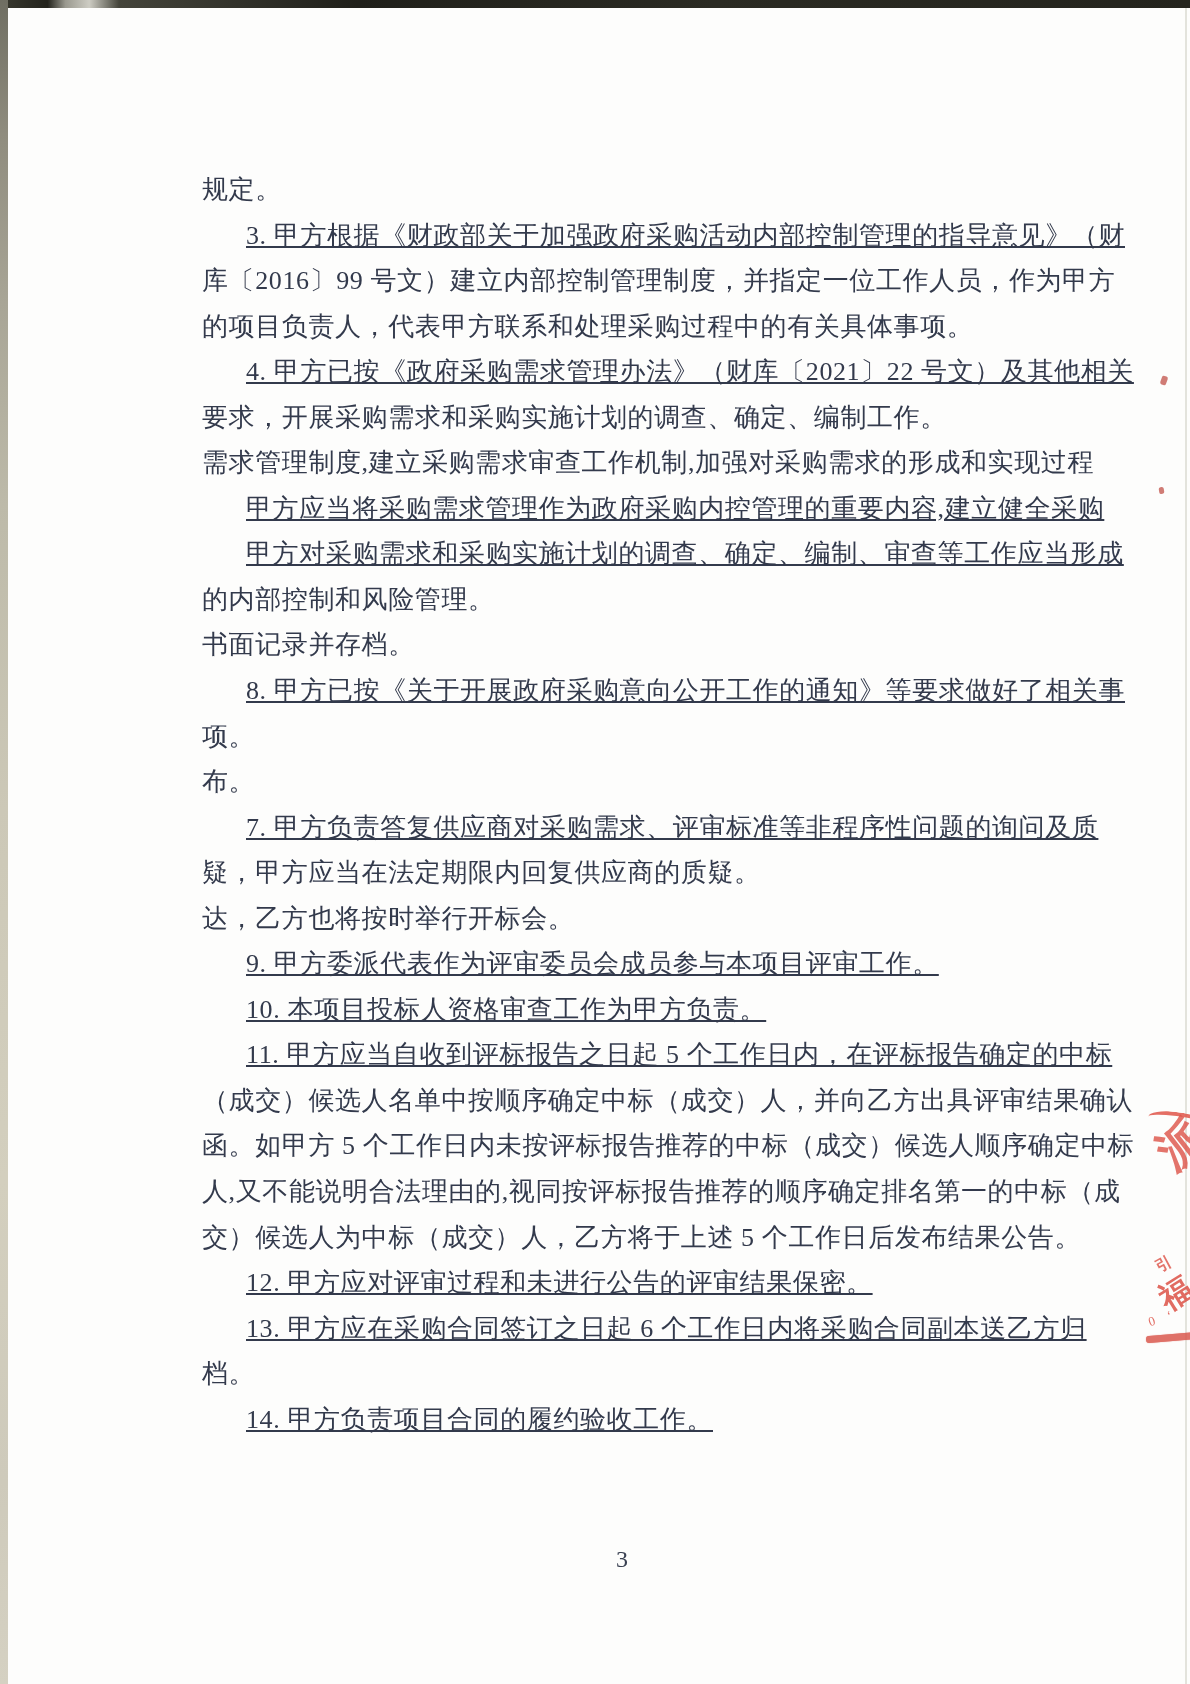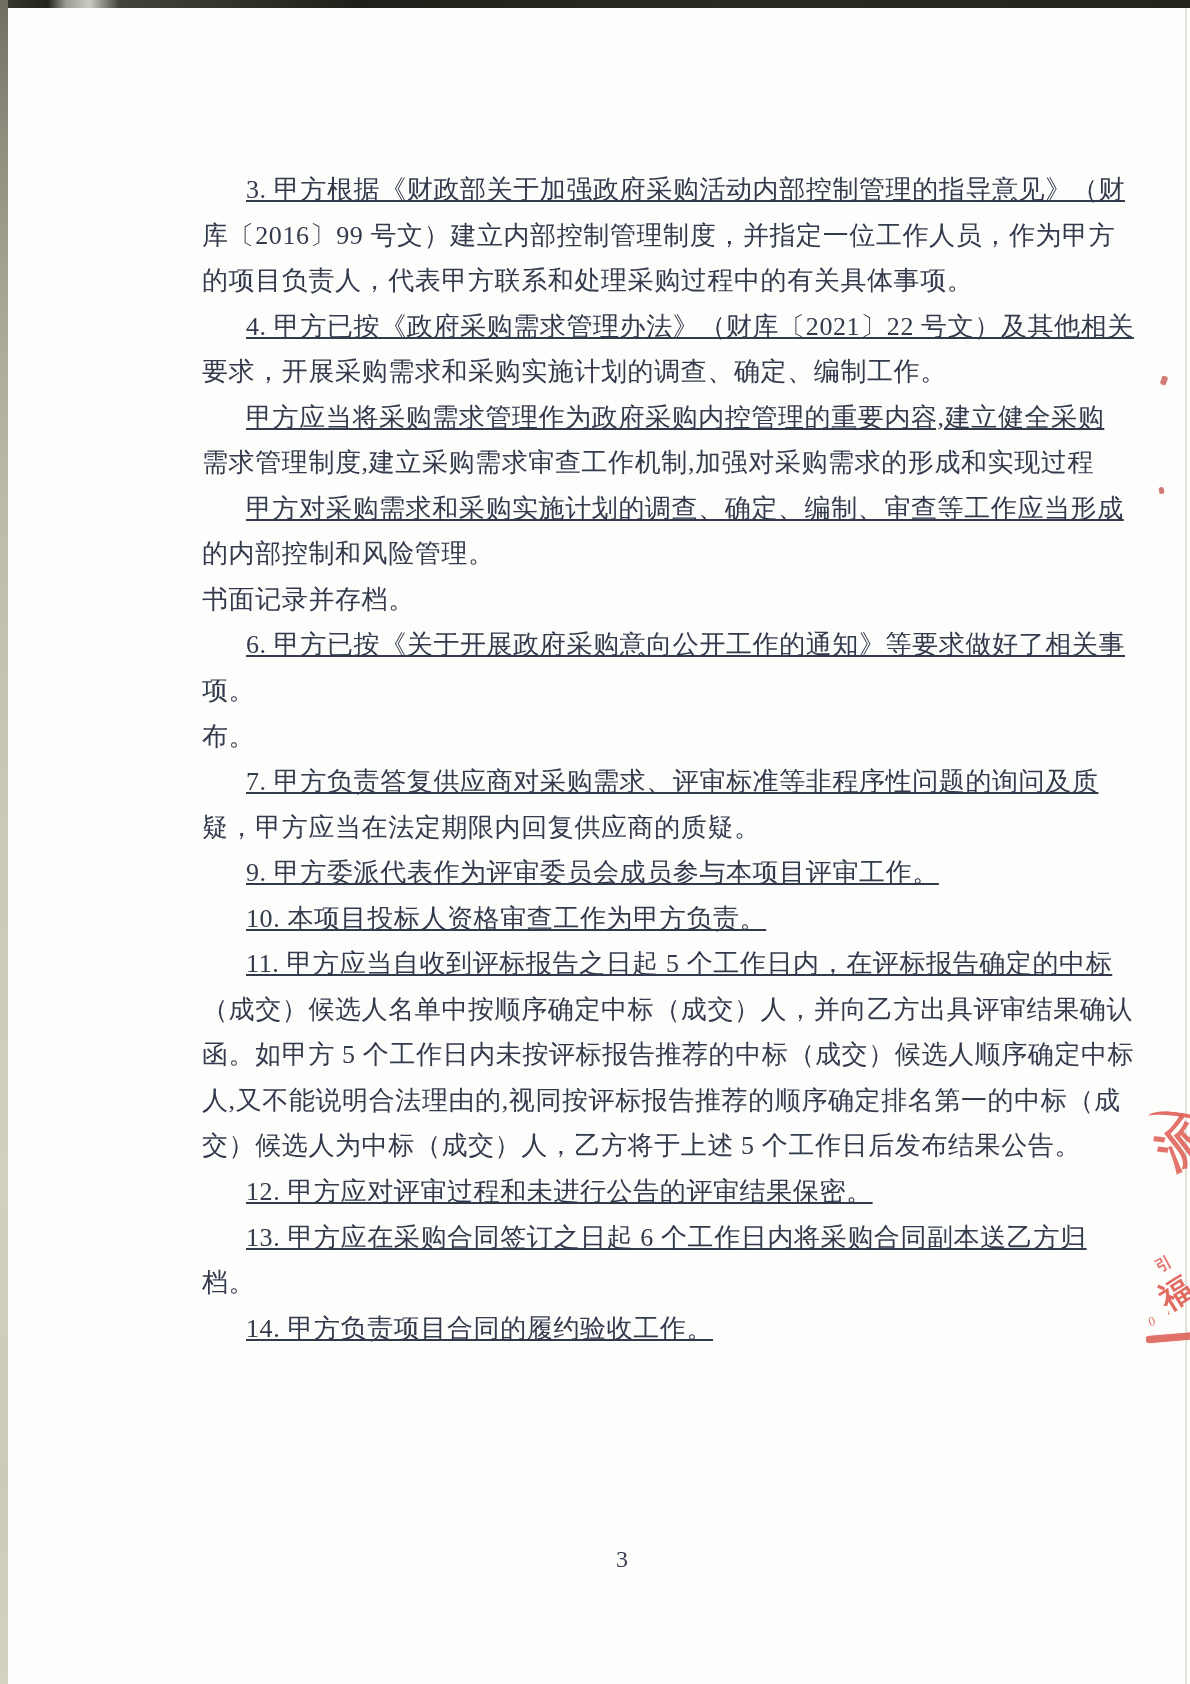--- a/index.html
+++ b/index.html
@@ -78,35 +78,37 @@
   }
 </style>
 </head>
 <body>
 
 <div class="scan-top"></div>
 <div class="scan-left"></div>
 <div class="scan-right"></div>
 
 <div class="content">
+  <div class="line">规定。</div>
   <div class="line indent">3. 甲方根据《财政部关于加强政府采购活动内部控制管理的指导意见》（财</div>
   <div class="line">库〔2016〕99 号文）建立内部控制管理制度，并指定一位工作人员，作为甲方</div>
   <div class="line">的项目负责人，代表甲方联系和处理采购过程中的有关具体事项。</div>
   <div class="line indent">4. 甲方已按《政府采购需求管理办法》（财库〔2021〕22 号文）及其他相关</div>
   <div class="line">要求，开展采购需求和采购实施计划的调查、确定、编制工作。</div>
+  <div class="line">需求管理制度,建立采购需求审查工作机制,加强对采购需求的形成和实现过程</div>
   <div class="line indent">甲方应当将采购需求管理作为政府采购内控管理的重要内容,建立健全采购</div>
-  <div class="line">需求管理制度,建立采购需求审查工作机制,加强对采购需求的形成和实现过程</div>
   <div class="line indent">甲方对采购需求和采购实施计划的调查、确定、编制、审查等工作应当形成</div>
   <div class="line">的内部控制和风险管理。</div>
   <div class="line">书面记录并存档。</div>
-  <div class="line indent">6. 甲方已按《关于开展政府采购意向公开工作的通知》等要求做好了相关事</div>
+  <div class="line indent">8. 甲方已按《关于开展政府采购意向公开工作的通知》等要求做好了相关事</div>
   <div class="line">项。</div>
   <div class="line">布。</div>
   <div class="line indent">7. 甲方负责答复供应商对采购需求、评审标准等非程序性问题的询问及质</div>
   <div class="line">疑，甲方应当在法定期限内回复供应商的质疑。</div>
+  <div class="line">达，乙方也将按时举行开标会。</div>
   <div class="line indent">9. 甲方委派代表作为评审委员会成员参与本项目评审工作。</div>
   <div class="line indent">10. 本项目投标人资格审查工作为甲方负责。</div>
   <div class="line indent">11. 甲方应当自收到评标报告之日起 5 个工作日内，在评标报告确定的中标</div>
   <div class="line">（成交）候选人名单中按顺序确定中标（成交）人，并向乙方出具评审结果确认</div>
   <div class="line">函。如甲方 5 个工作日内未按评标报告推荐的中标（成交）候选人顺序确定中标</div>
   <div class="line">人,又不能说明合法理由的,视同按评标报告推荐的顺序确定排名第一的中标（成</div>
   <div class="line">交）候选人为中标（成交）人，乙方将于上述 5 个工作日后发布结果公告。</div>
   <div class="line indent">12. 甲方应对评审过程和未进行公告的评审结果保密。</div>
   <div class="line indent">13. 甲方应在采购合同签订之日起 6 个工作日内将采购合同副本送乙方归</div>
   <div class="line">档。</div>

